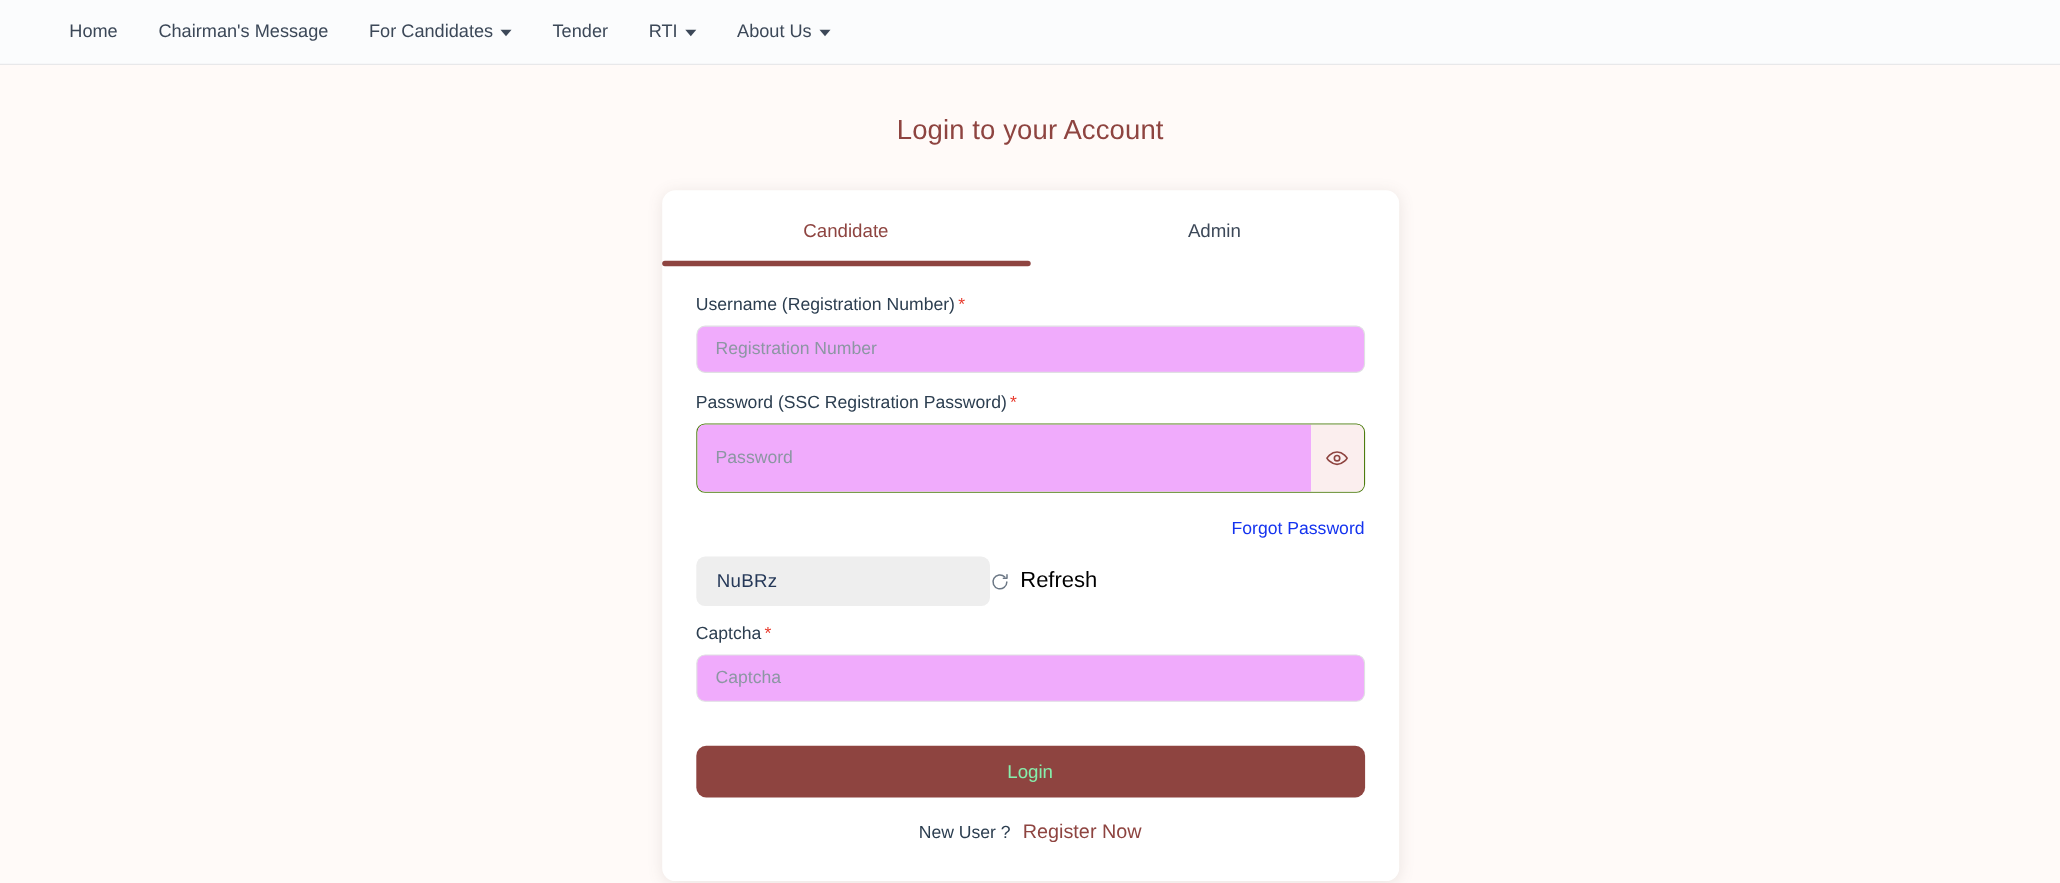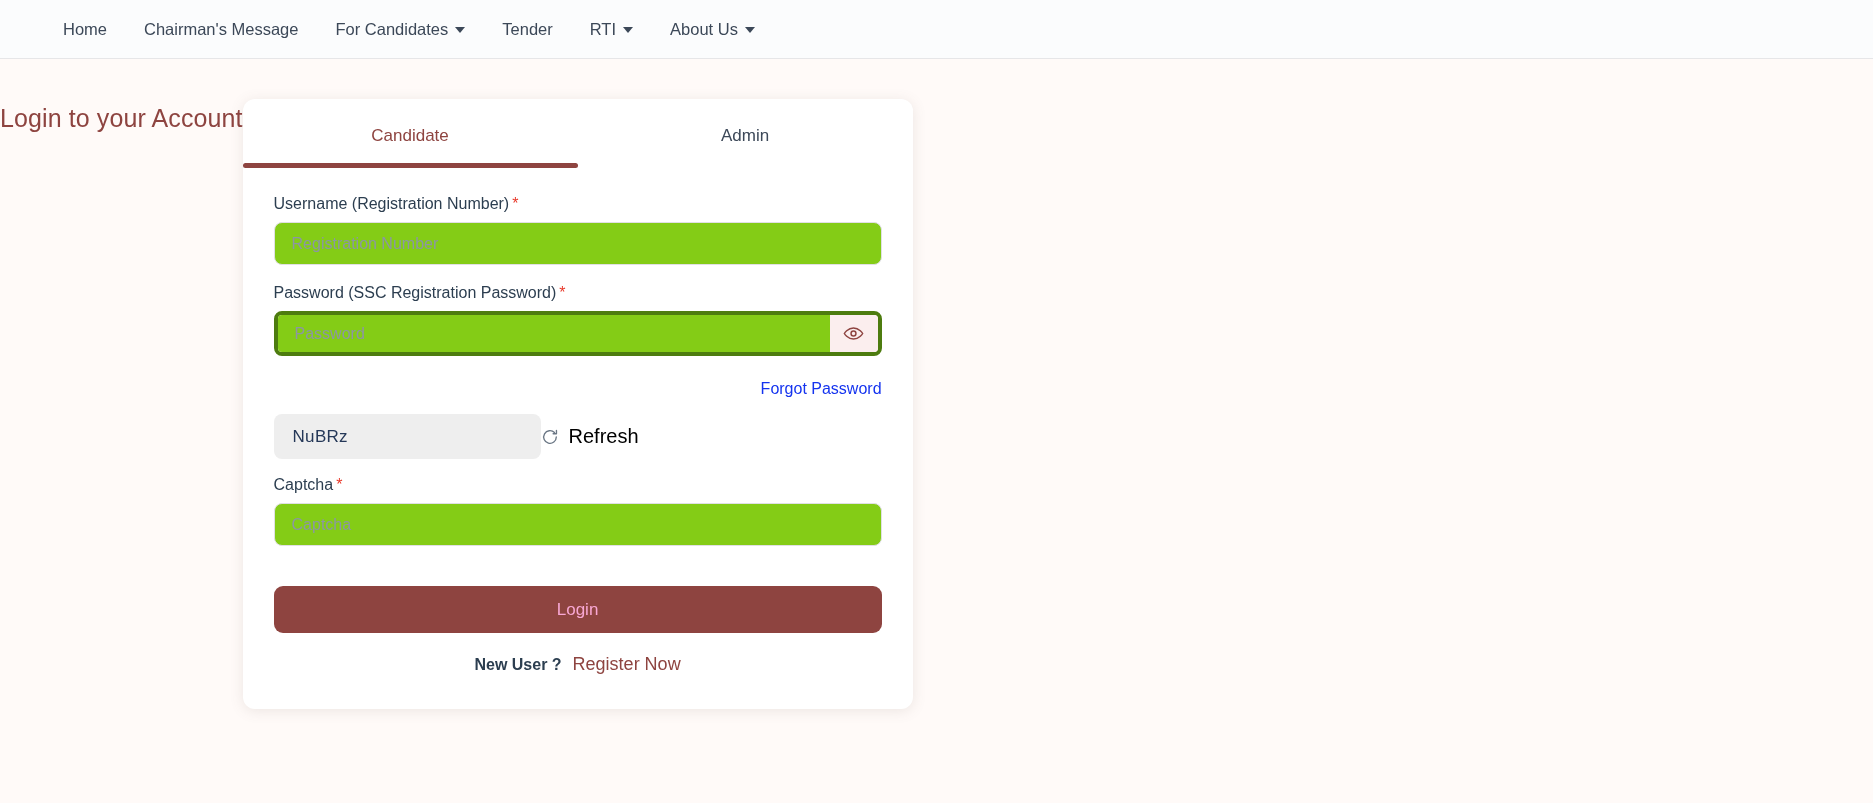--- a/index.html
+++ b/index.html
@@ -54,22 +54,22 @@
     border-top: 6px solid #3c4858;
     display: inline-block;
     position: relative;
     top: 1px;
   }
 
   
   .page {
     height: 744px;
     display: flex;
-    flex-direction: row;
-    align-items: flex-start;
+    flex-direction: column;
+    align-items: center;
   }
 
   .page-title {
     margin-top: 45px;
     font-size: 25px;
     color: #8e4440;
     font-weight: 400;
     letter-spacing: 0.1px;
   }
 
@@ -121,36 +121,36 @@
 
   .text-input {
     width: 100%;
     height: 43px;
     border: 1px solid #e0e0e3;
     border-radius: 8px;
     padding: 4px 17px;
     font-size: 16px;
     font-family: "Liberation Sans", sans-serif;
     color: #2c3e50;
-    background: #84cc16;
+    background: #f0abfc;
     outline: none;
   }
   .text-input::placeholder { color: #8c96a3; }
 
   .field-group { margin-bottom: 19px; }
 
   
   .pw-wrap {
     position: relative;
     display: flex;
     align-items: stretch;
-    border: 4px solid #4d7c0f;
+    border: 1px solid #4d7c0f;
     border-radius: 8px;
     overflow: hidden;
-    height: 45px;
+    height: 63px;
   }
   .pw-wrap .text-input {
     border: none;
     border-radius: 0;
     height: 100%;
     flex: 1;
   }
   .eye-btn {
     width: 48px;
     background: #fbeeee;
@@ -207,34 +207,34 @@
   }
 
   
   .login-btn {
     width: 100%;
     height: 47px;
     margin-top: 21px;
     background: #8e4440;
     border: none;
     border-radius: 9px;
-    color: #f9a8d4;
+    color: #86efac;
     font-size: 17px;
     font-family: "Liberation Sans", sans-serif;
     cursor: pointer;
   }
 
   .new-user-row {
     margin-top: 21px;
     display: flex;
     align-items: baseline;
     justify-content: center;
     gap: 11px;
   }
-  .new-user-text { font-size: 16px; color: #2c3e50; font-weight: bold; }
+  .new-user-text { font-size: 16px; color: #2c3e50; }
   .register-link {
     font-size: 18px;
     color: #8e4440;
     text-decoration: none;
     cursor: pointer;
   }
 </style>
 </head>
 <body>
 

